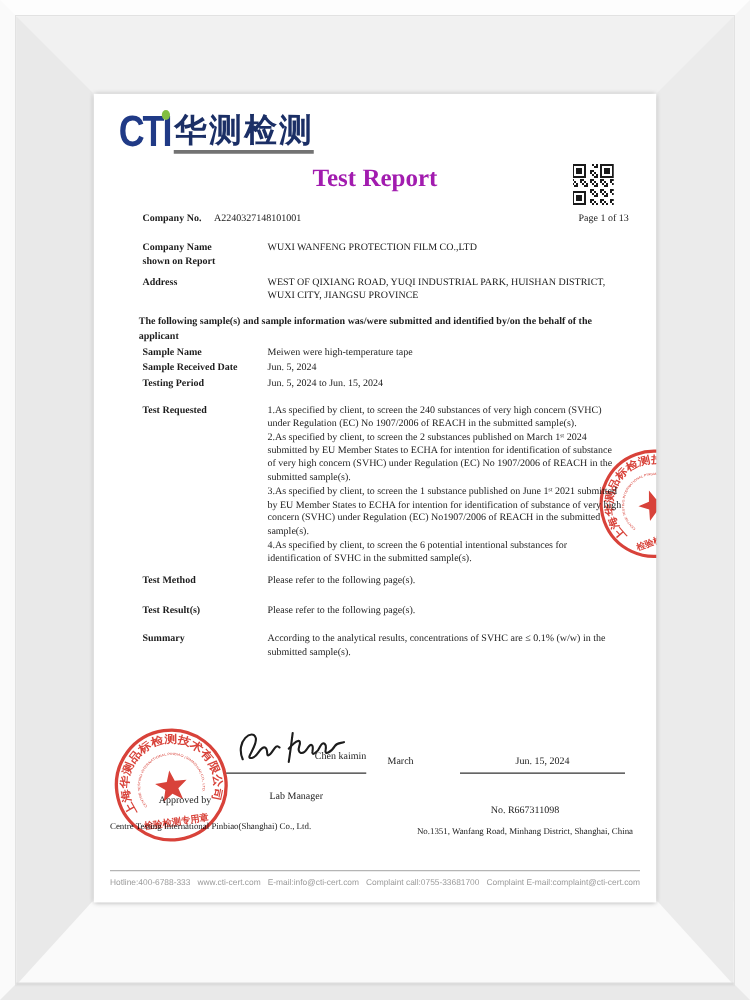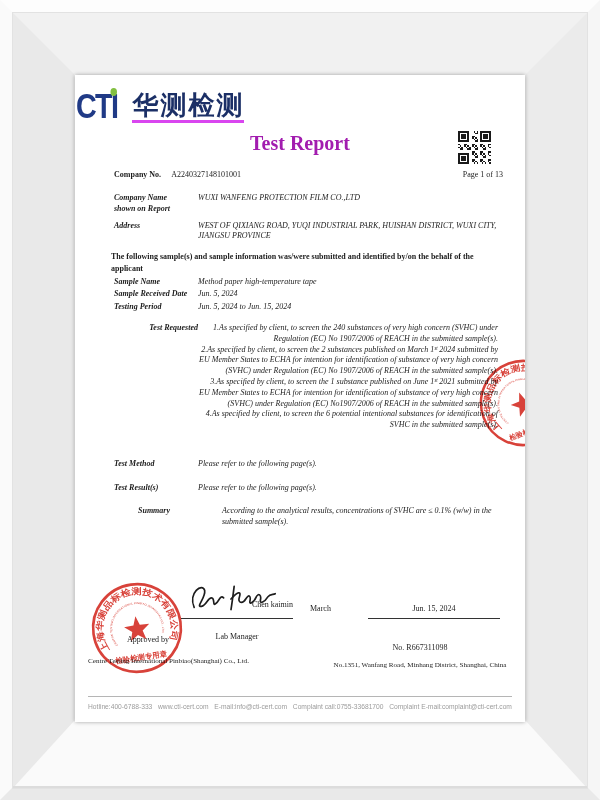--- a/index.html
+++ b/index.html
@@ -10,42 +10,42 @@
     border-color:#fdfdfd #f6f6f6 #e9e9e9 #fafafa;background:transparent;}
   .frame-bevel{position:absolute;left:13px;top:13px;right:13px;bottom:12px;
     border-style:solid;border-width:61px 61px 67px 61px;
     border-color:#f1f1f1 #ebebeb #fafafa #e9e9e9;
     box-shadow:0 0 0 1px #e2e2e2;}
   .frame-bottom-line{position:absolute;left:13px;right:13px;bottom:12px;height:2px;background:#dcdcdc;}
   
   .paper{position:absolute;left:75px;top:75px;width:450px;height:647px;background:#ffffff;
     overflow:hidden;box-shadow:0 0 4px rgba(0,0,0,.35);font-size:8px;color:#1c1c1c;line-height:10.8px;}
   
-  .logo{position:absolute;left:1px;top:16px;display:flex;align-items:flex-start;gap:12px;}
+  .logo{position:absolute;left:20px;top:16px;display:flex;align-items:flex-start;}
   .logo-en{font-family:"Liberation Sans",sans-serif;font-weight:bold;font-size:35px;line-height:30px;
     color:#203a86;letter-spacing:-2px;transform:scaleX(.82);transform-origin:left top;position:relative;}
   .logo-dot{position:absolute;top:-3px;right:0px;width:8px;height:8px;border-radius:50%;background:#82bf41;}
   .logo-cn{font-weight:bold;font-size:26px;line-height:28px;color:#1b2f66;margin-left:-6px;letter-spacing:2px;
-    font-family:"DejaVu Sans",sans-serif;border-bottom:3px solid #d946ef;padding-bottom:1px;}
+    font-family:"DejaVu Sans",sans-serif;border-bottom:3px solid #737373;padding-bottom:1px;}
   
   .title{position:absolute;left:0;top:63px;width:100%;text-align:center;font-weight:bold;font-size:20px;color:#a21caf;}
   .qr{position:absolute;left:383px;top:56px;width:33px;height:33px;}
   .report-row{position:absolute;left:39px;top:95px;display:flex;gap:10px;}
   .page-ind{position:absolute;right:22px;top:95px;}
   
-  .grid{position:absolute;left:39px;display:grid;grid-template-columns:84px 1fr;column-gap:0;width:384px;font-style:italic;}
+  .grid{position:absolute;left:39px;display:grid;grid-template-columns:84px 1fr;column-gap:16px;width:384px;}
   .lbl{font-weight:bold;}
   .company-grid{top:118px;row-gap:6px;}
   .intro{position:absolute;left:36px;top:176px;width:394px;font-weight:bold;line-height:12.4px;}
   .sample-grid{top:201px;line-height:12.4px;}
-  .tr-grid{top:248px;text-align:right;}
+  .tr-grid{top:248px;}
   .tr-grid p{margin:0;}
   .tm-grid{top:384px;}
   .trs-grid{top:408px;}
-  .sum-grid{top:431px;margin-left:24px;}
+  .sum-grid{top:431px;}
   
   .approved{position:absolute;left:52px;top:560px;}
   .sig-svg{position:absolute;left:106px;top:504px;}
   .sig-line{position:absolute;left:106px;top:543px;width:112px;border-top:1px solid #333;}
   .sig-name{position:absolute;left:106px;top:525px;width:112px;text-align:right;}
   .sig-title{position:absolute;left:106px;top:557px;width:112px;text-align:center;}
   .date-lbl{position:absolute;left:235px;top:529px;}
   .date-val{position:absolute;left:293px;top:529px;width:132px;text-align:center;}
   .date-line{position:absolute;left:293px;top:543px;width:132px;border-top:1px solid #333;}
   .cert-block{position:absolute;left:253px;top:568px;width:184px;text-align:center;}
@@ -200,21 +200,21 @@
       </div>
       <div>WUXI WANFENG PROTECTION FILM CO.,LTD</div>
       <div class="lbl">Address</div>
       <div>WEST OF QIXIANG ROAD, YUQI INDUSTRIAL PARK, HUISHAN DISTRICT, WUXI CITY, JIANGSU PROVINCE</div>
     </div>
 
     <div class="intro">The following sample(s) and sample information was/were submitted and identified by/on the behalf of the applicant</div>
 
     <div class="grid sample-grid">
       <div class="lbl">Sample Name</div>
-      <div>Method paper high-temperature tape</div>
+      <div>Meiwen were high-temperature tape</div>
       <div class="lbl">Sample Received Date</div>
       <div>Jun. 5, 2024</div>
       <div class="lbl">Testing Period</div>
       <div>Jun. 5, 2024 to Jun. 15, 2024</div>
     </div>
 
     <div class="grid tr-grid">
       <div class="lbl">Test Requested</div>
       <div>
         <p>1.As specified by client, to screen the 240 substances of very high concern (SVHC) under Regulation (EC) No 1907/2006 of REACH in the submitted sample(s).</p>

